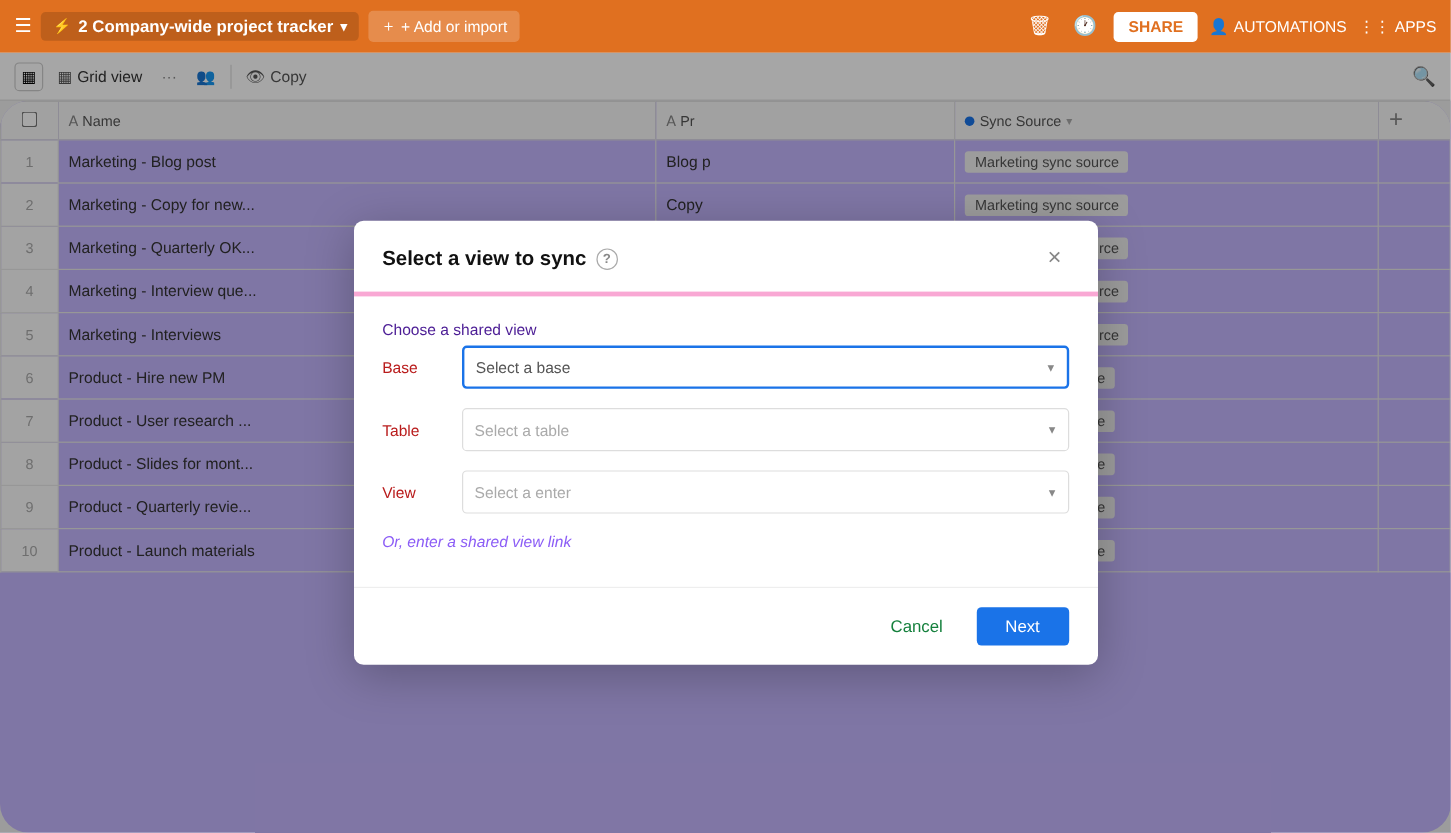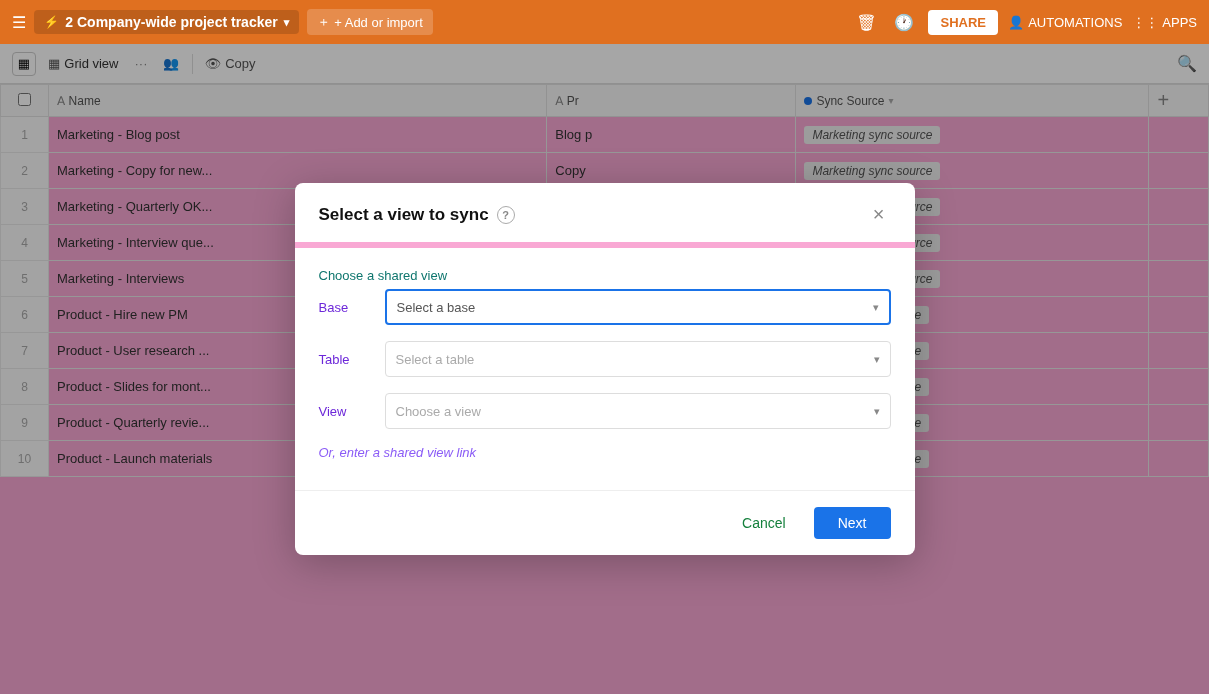--- a/index.html
+++ b/index.html
@@ -130,21 +130,22 @@
     }
 
     
     .table-wrapper {
       position: absolute;
       top: 40px;
       left: 0;
       right: 0;
       bottom: 0;
       overflow: auto;
-      background: #f9a8d4;
+      background: #c4b5fd;
+      border-radius: 24px;
     }
     table {
       border-collapse: collapse;
       width: 100%;
       min-width: 600px;
     }
     thead th {
       background: #f8f8f8;
       border: 1px solid #e0e0e0;
       padding: 0 8px;
@@ -174,21 +175,20 @@
       max-width: 200px;
     }
     tbody td:first-child { text-align: center; color: #aaa; font-size: 12px; background: #fafafa; }
     .sync-badge {
       display: inline-block;
       background: #f0f0f0;
       border-radius: 3px;
       padding: 2px 8px;
       font-size: 12px;
       color: #555;
-      font-style: italic;
     }
     .sync-badge.marketing { }
     .sync-badge.product { }
 
     .footer-bar {
       position: absolute;
       bottom: 0;
       left: 0;
       right: 0;
       height: 32px;
@@ -219,21 +219,21 @@
       width: 620px;
       max-width: 95%;
       box-shadow: 0 8px 40px rgba(0,0,0,0.25);
       overflow: hidden;
     }
     .modal-header {
       display: flex;
       align-items: center;
       justify-content: space-between;
       padding: 18px 24px 14px;
-      border-bottom: 6px solid #f9a8d4;
+      border-bottom: 4px solid #f9a8d4;
     }
     .modal-title {
       font-size: 17px;
       font-weight: 600;
       color: #111;
       display: flex;
       align-items: center;
       gap: 8px;
     }
     .modal-help {
@@ -255,32 +255,32 @@
       color: #888;
       cursor: pointer;
       padding: 2px 6px;
     }
     .modal-body {
       padding: 20px 24px;
     }
     .section-label {
       font-size: 13px;
       font-weight: 500;
-      color: #0f766e;
+      color: #4c1d95;
       margin-bottom: 6px;
     }
     .form-row {
       display: flex;
       align-items: center;
       margin-bottom: 16px;
       gap: 16px;
     }
     .form-label {
       font-size: 13px;
-      color: #6d28d9;
+      color: #b91c1c;
       font-weight: 500;
       min-width: 50px;
     }
     .form-select {
       flex: 1;
       height: 36px;
       border: 2px solid #1a73e8;
       border-radius: 4px;
       padding: 0 10px;
       font-size: 13px;
@@ -557,21 +557,21 @@
           <div class="form-select-inactive">
             <span>Select a table</span>
             <span class="select-arrow">▾</span>
           </div>
         </div>
 
         
         <div class="form-row">
           <div class="form-label">View</div>
           <div class="form-select-inactive">
-            <span>Choose a view</span>
+            <span>Select a enter</span>
             <span class="select-arrow">▾</span>
           </div>
         </div>
 
         
         <div class="or-section">Or, enter a shared view link</div>
 
         
       </div>
       <div class="modal-footer">

